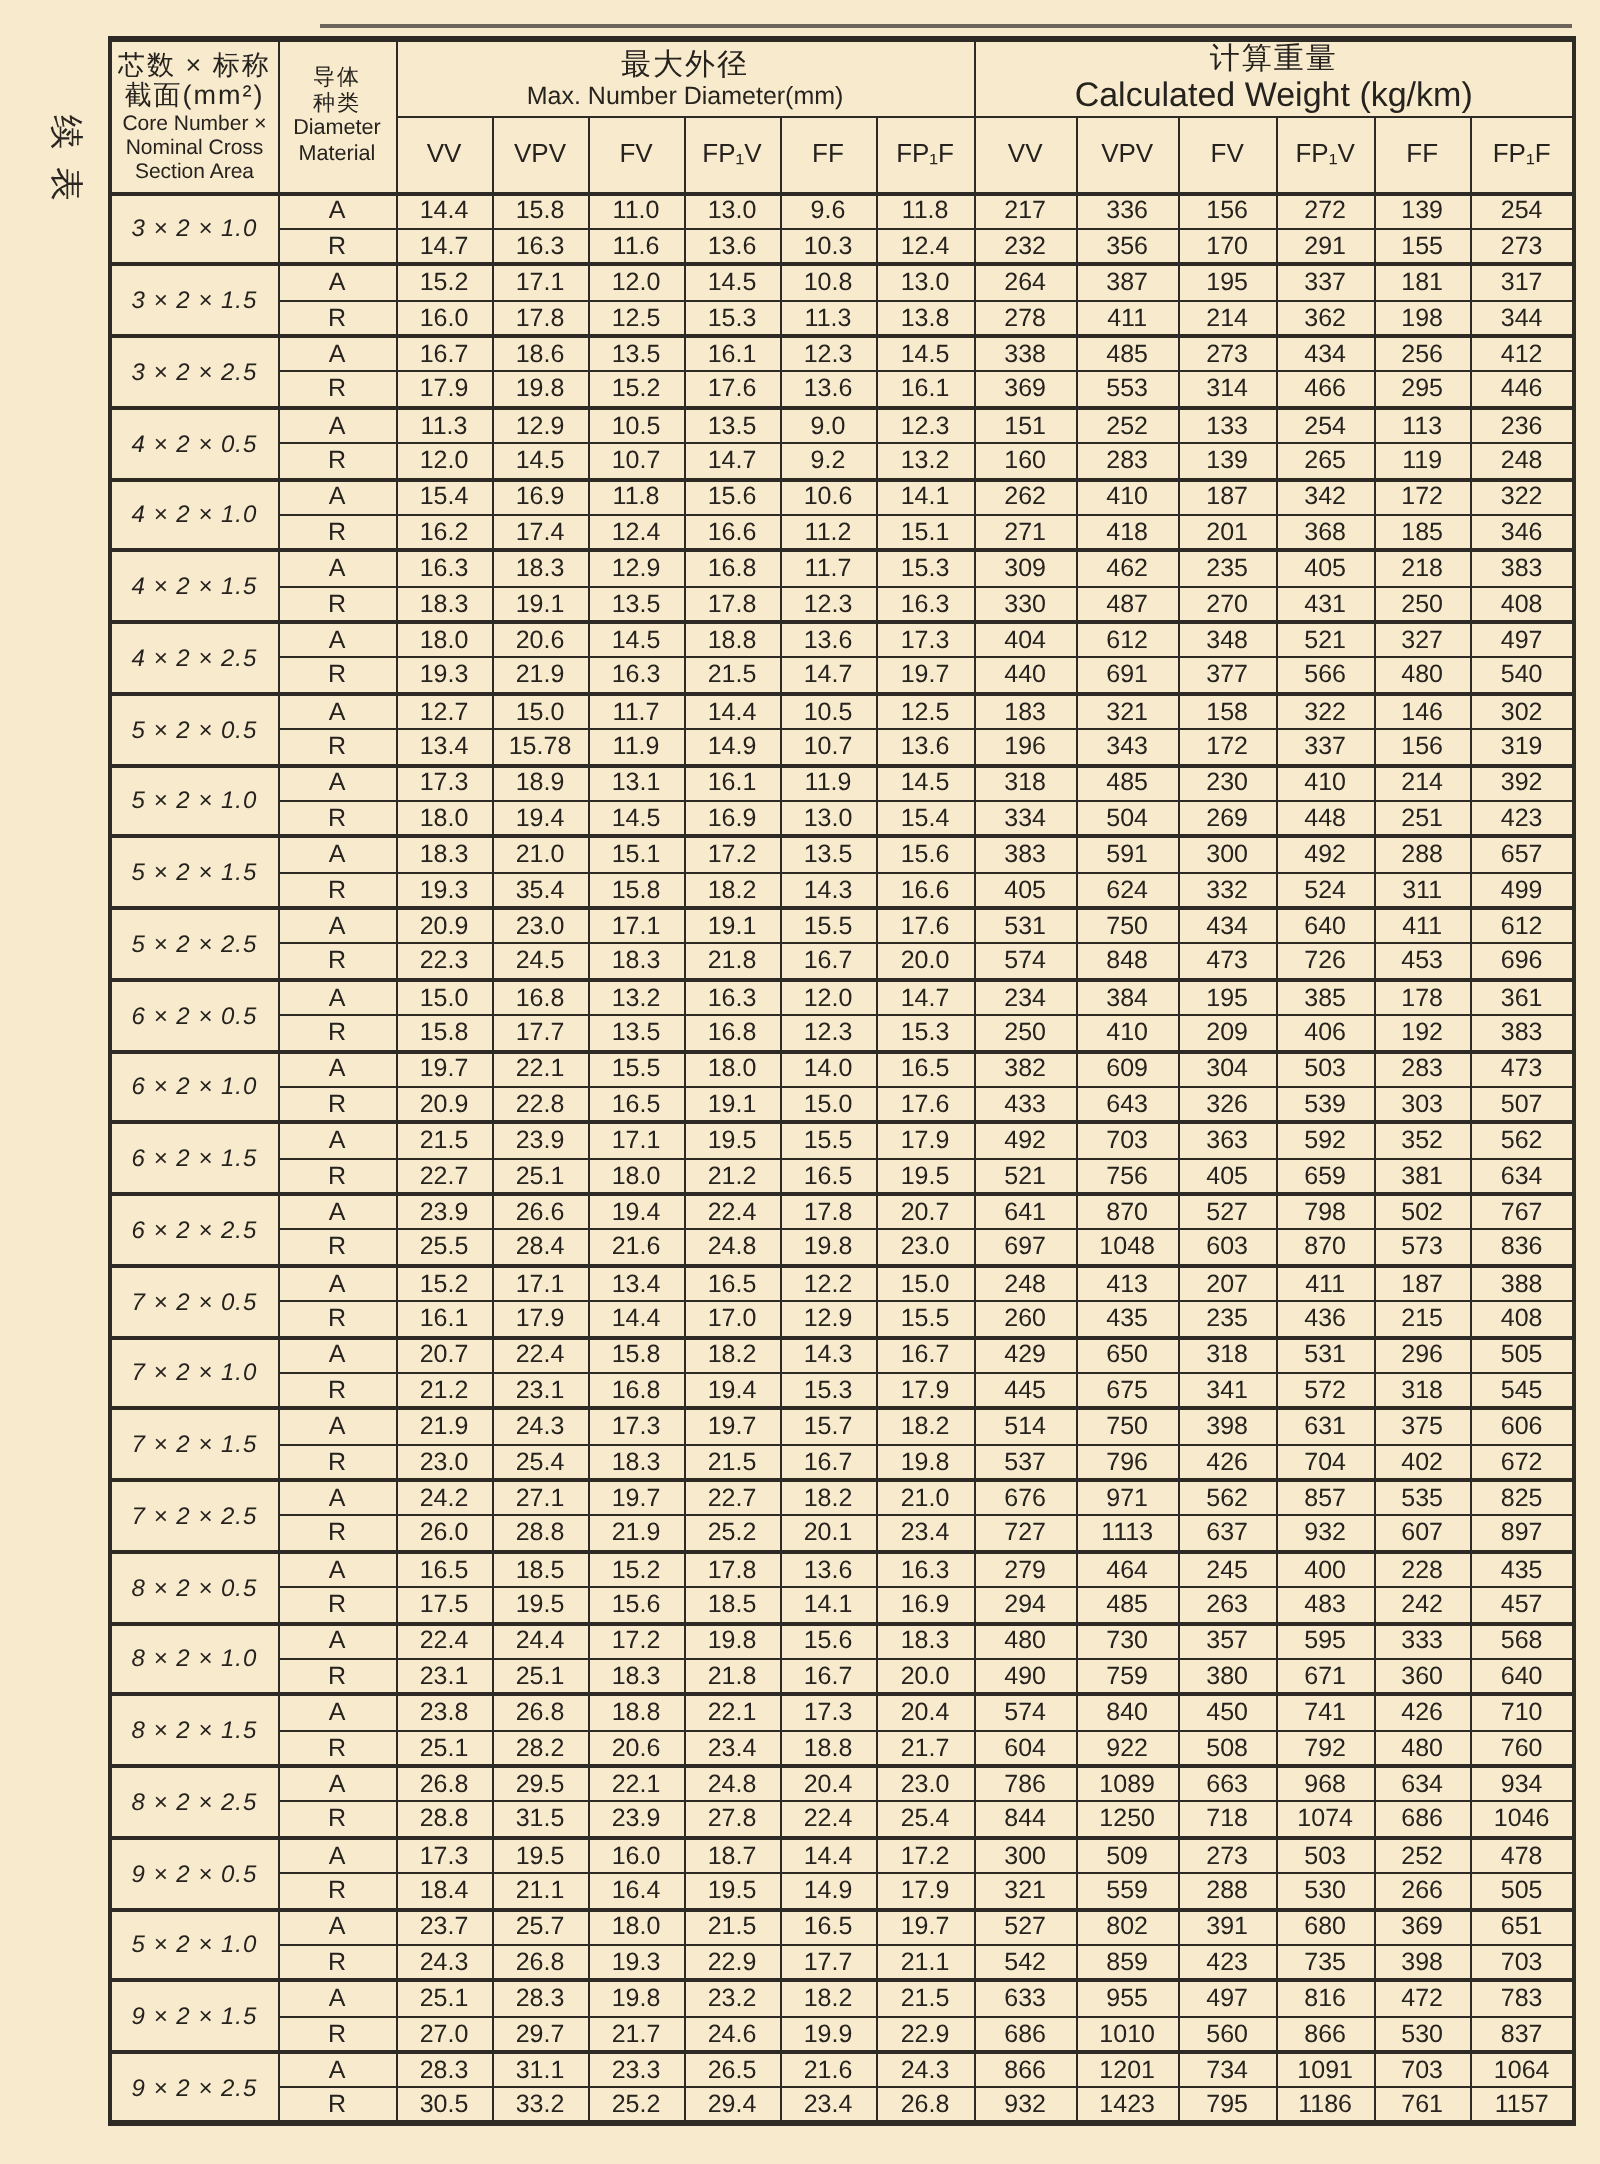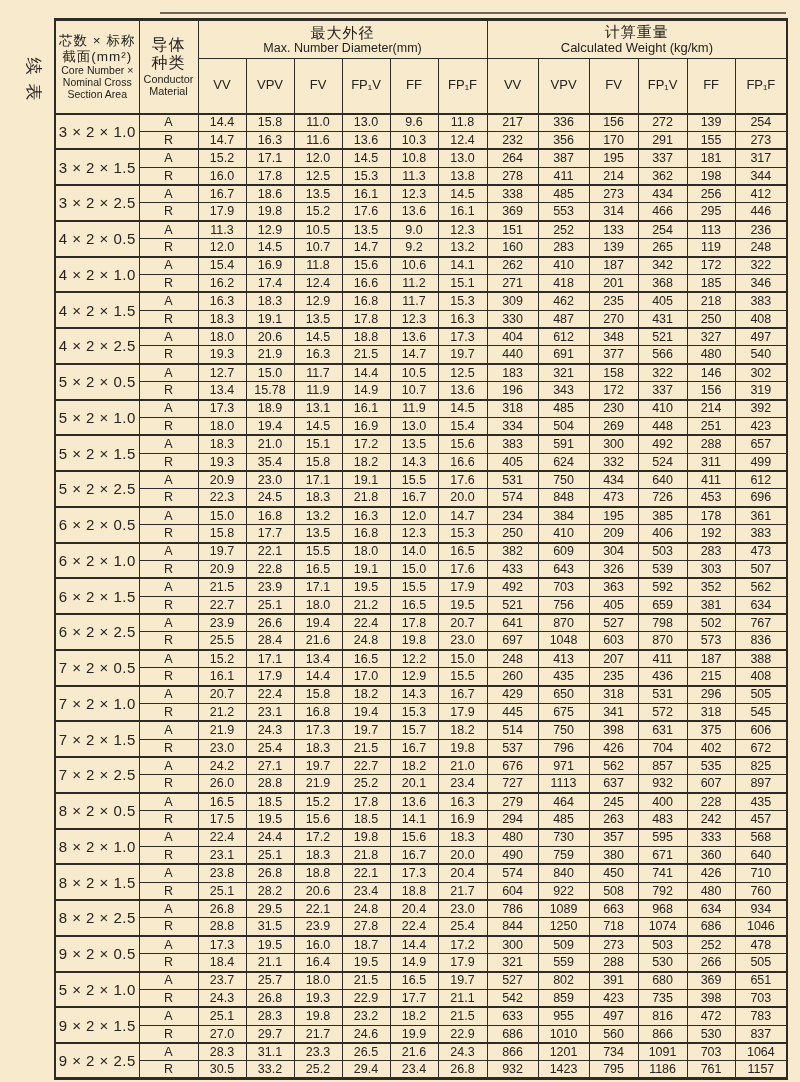--- a/index.html
+++ b/index.html
@@ -27,33 +27,33 @@
     border:2px solid #2e2a25;
     border-top-width:3px;border-bottom-width:3px;
   }
   th,td{
     border:1px solid #2e2a25;
     padding:0;text-align:center;vertical-align:middle;
     background:#f8ebcd;
     font-weight:normal;
   }
   thead tr.h1{height:39px;}
-  thead tr.h2{height:55px;}
+  thead tr.h2{height:38px;}
   thead th{line-height:1.15;}
   th.core-h,th.cond-h{border-bottom-width:2px;}
   tr.h2 th{border-bottom-width:2px;}
   .zh{font-size:15px;letter-spacing:1px;white-space:pre-line;}
   .en{font-size:10.5px;white-space:pre-line;letter-spacing:0;}
   .core-h .zh{font-size:13.5px;}
-  .cond-h .zh{font-size:16px;}
+  .cond-h .zh{font-size:11px;}
   .cond-h .en{font-size:10.8px;}
   .sub-col{font-size:13px;}
   tbody tr{height:17.89px;}
   tbody td{font-size:12.5px;line-height:1;}
-  tbody td.size-cell{font-size:15px;letter-spacing:0.5px;}
+  tbody td.size-cell{font-size:12px;letter-spacing:0.5px;font-style:italic;}
   tbody tr.group-start td{border-top-width:2px;}
 </style>
 </head>
 <body>
 
 <div class="top-rule"></div>
 
 <div class="side-label">续表</div>
 
 <div class="table-wrap">
@@ -79,30 +79,30 @@
         <th class="core-h" rowspan="2">
           <div class="zh">芯数 × 标称
 截面(mm²)</div>
           <div class="en">Core Number ×
 Nominal Cross
 Section Area</div>
         </th>
         <th class="cond-h" rowspan="2">
           <div class="zh">导体
 种类</div>
-          <div class="en">Conductor
+          <div class="en">Diameter
 Material</div>
         </th>
         <th colspan="6">
           <div class="zh">最大外径</div>
           <div class="en" style="font-size:12.5px">Max. Number Diameter(mm)</div>
         </th>
         <th colspan="6">
           <div class="zh">计算重量</div>
-          <div class="en" style="font-size:13px">Calculated Weight (kg/km)</div>
+          <div class="en" style="font-size:17px">Calculated Weight (kg/km)</div>
         </th>
       </tr>
       <tr class="h2">
           <th class="sub-col">VV</th>
           <th class="sub-col">VPV</th>
           <th class="sub-col">FV</th>
           <th class="sub-col">FP₁V</th>
           <th class="sub-col">FF</th>
           <th class="sub-col">FP₁F</th>
           <th class="sub-col">VV</th>

